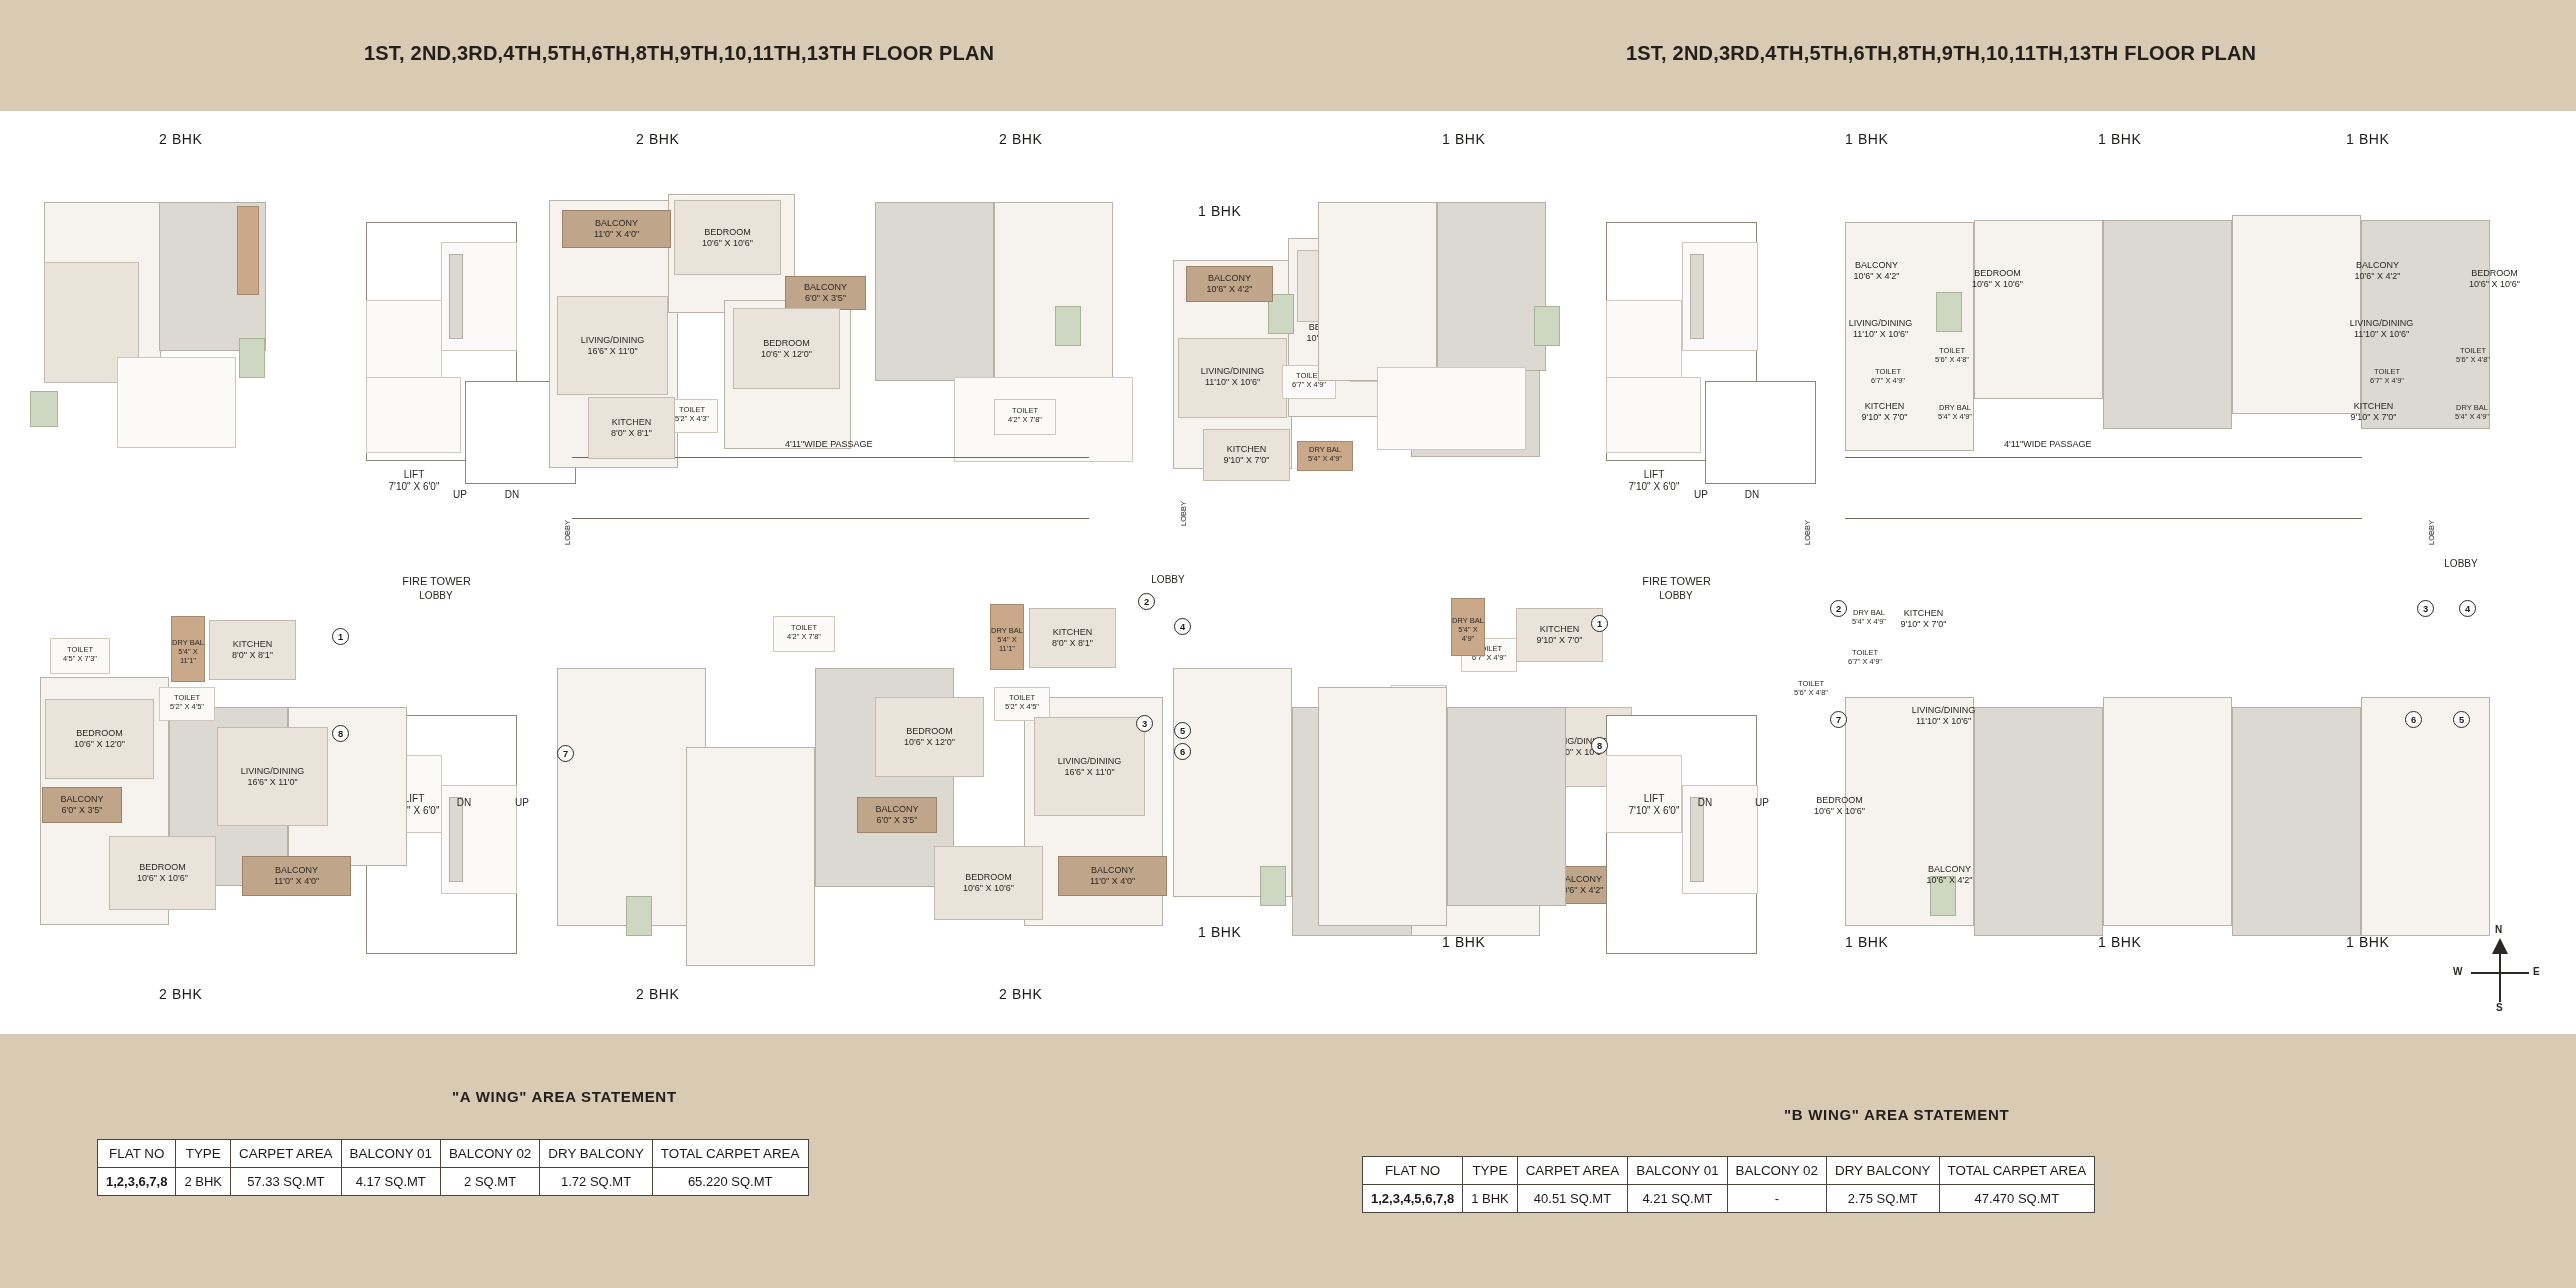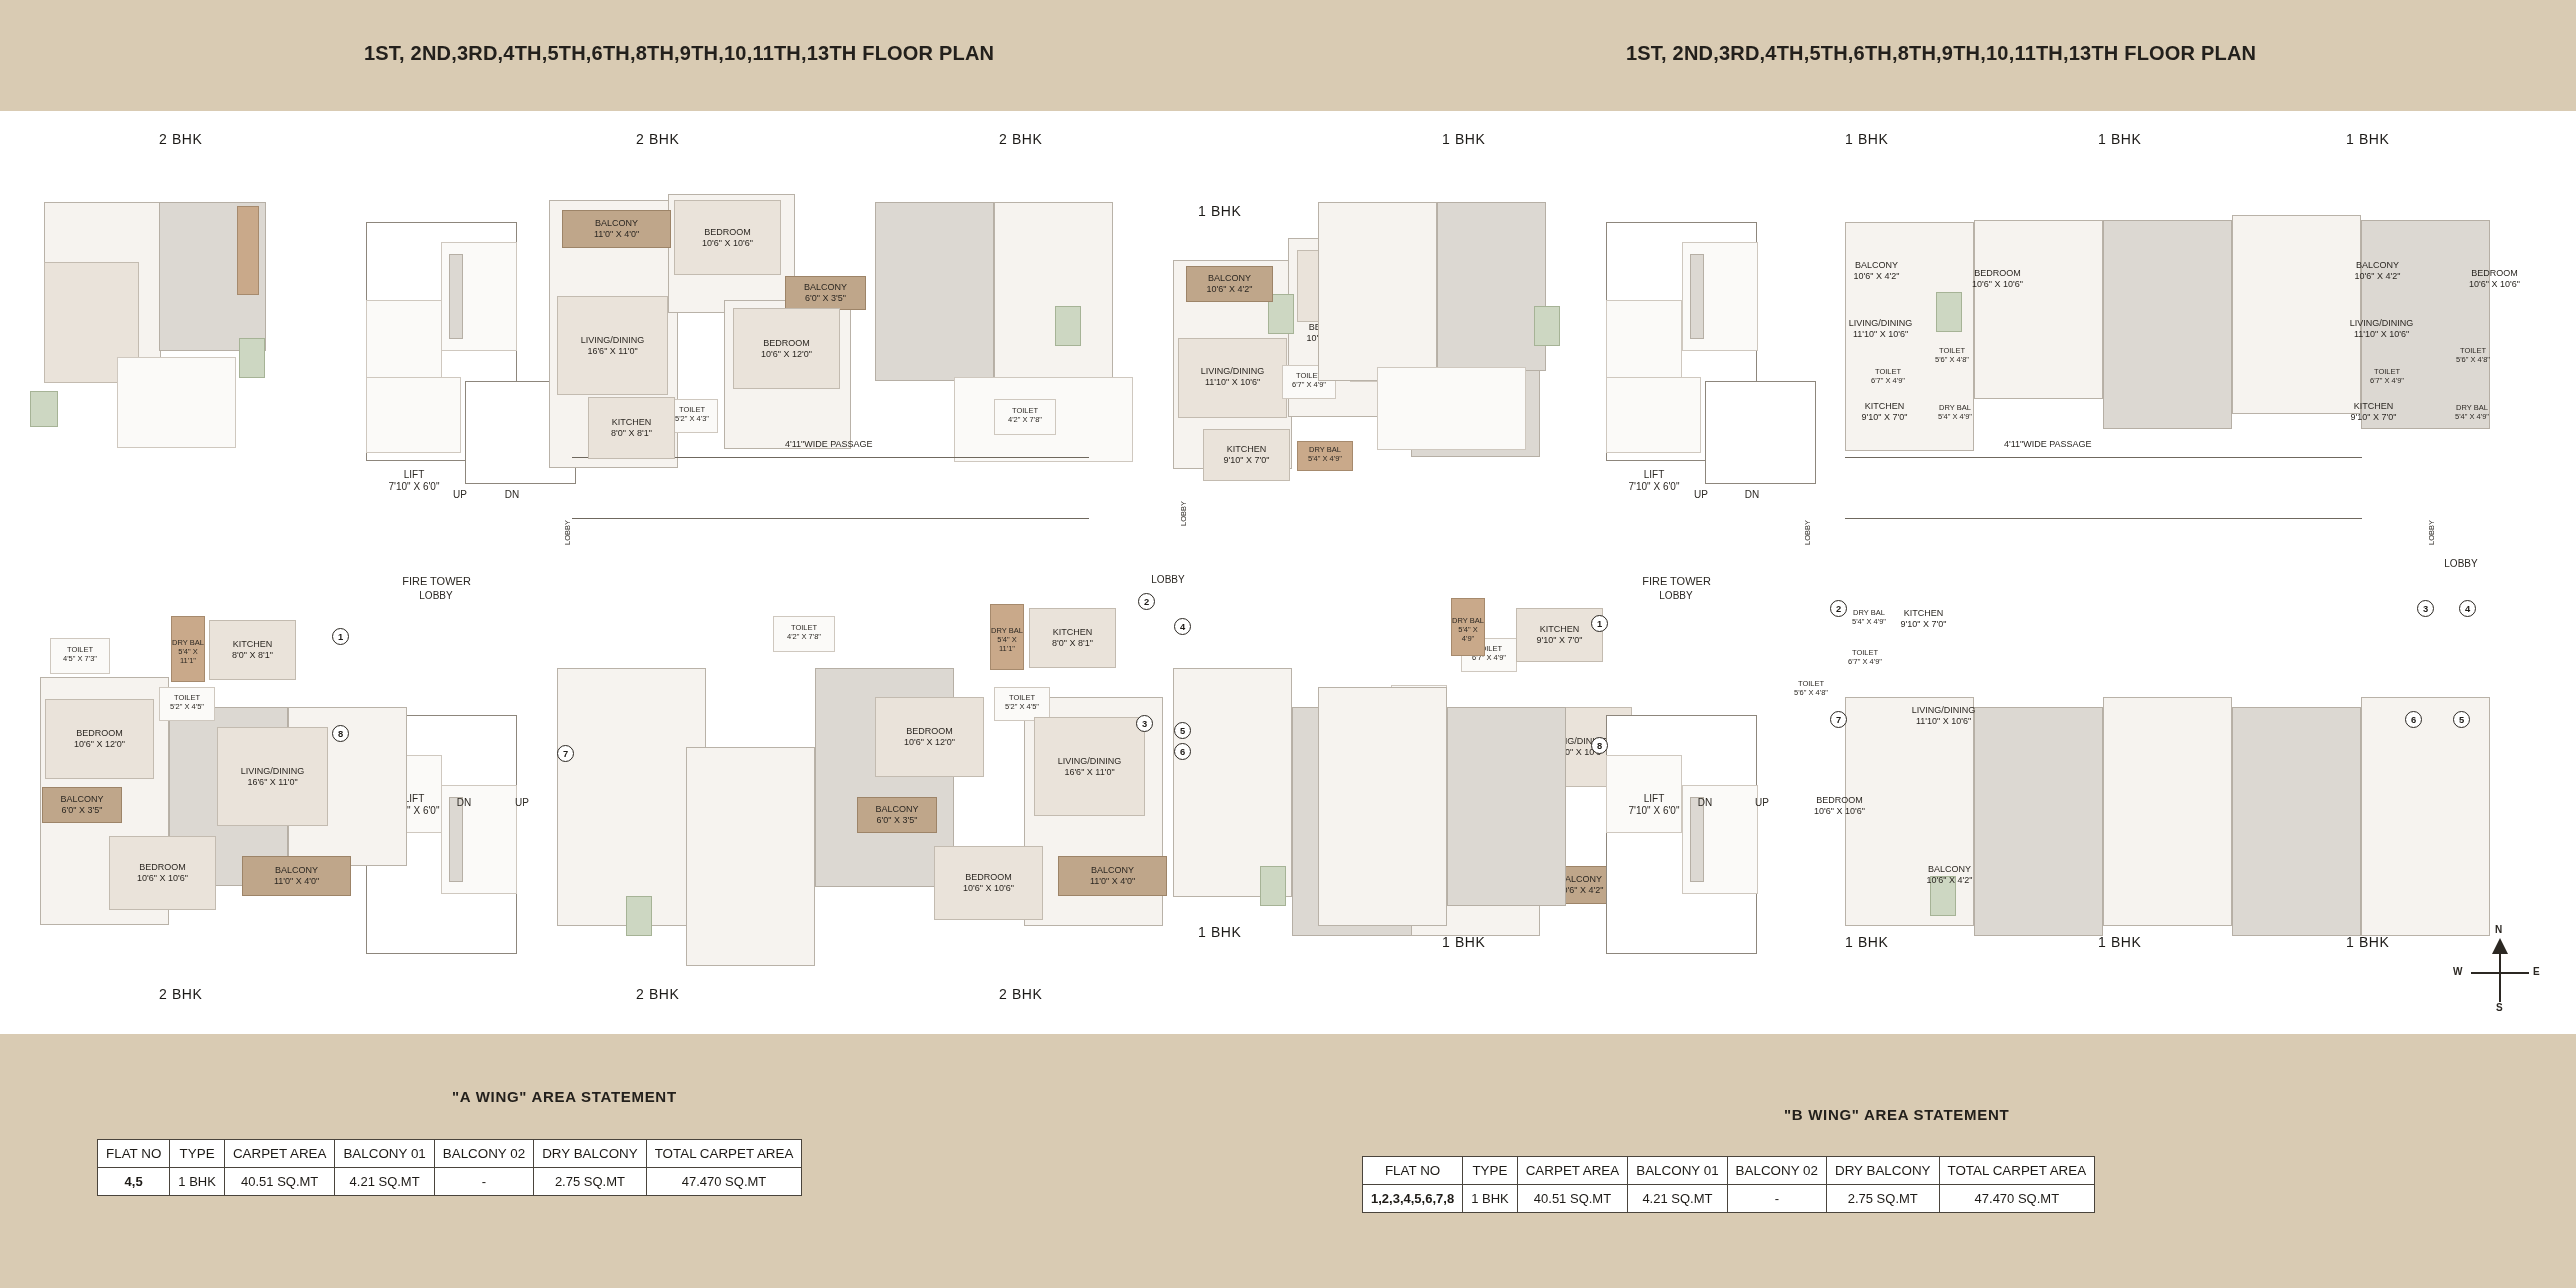--- a/index.html
+++ b/index.html
@@ -546,27 +546,27 @@
           <th>TYPE</th>
           <th>CARPET AREA</th>
           <th>BALCONY 01</th>
           <th>BALCONY 02</th>
           <th>DRY BALCONY</th>
           <th>TOTAL CARPET AREA</th>
         </tr>
       </thead>
     <tbody id="a-body">
         <tr>
-          <td class="flatno">4,5</td>
-          <td>1 BHK</td>
-          <td>40.51 SQ.MT</td>
-          <td>4.21 SQ.MT</td>
-          <td>-</td>
-          <td>2.75 SQ.MT</td>
-          <td>47.470 SQ.MT</td>
+          <td class="flatno">1,2,3,6,7,8</td>
+          <td>2 BHK</td>
+          <td>57.33 SQ.MT</td>
+          <td>4.17 SQ.MT</td>
+          <td>2 SQ.MT</td>
+          <td>1.72 SQ.MT</td>
+          <td>65.220 SQ.MT</td>
         </tr>
       </tbody>
   </table>
 
   <table class="area-table b">
     <thead>
         <tr id="b-head">
           <th>FLAT NO</th>
           <th>TYPE</th>
           <th>CARPET AREA</th>

